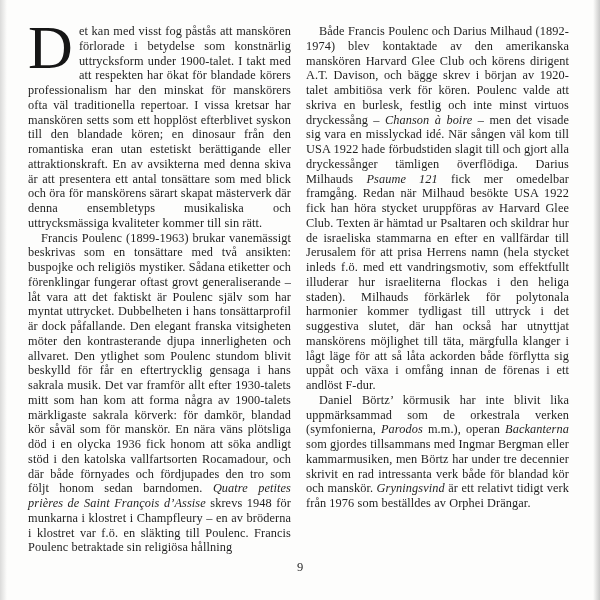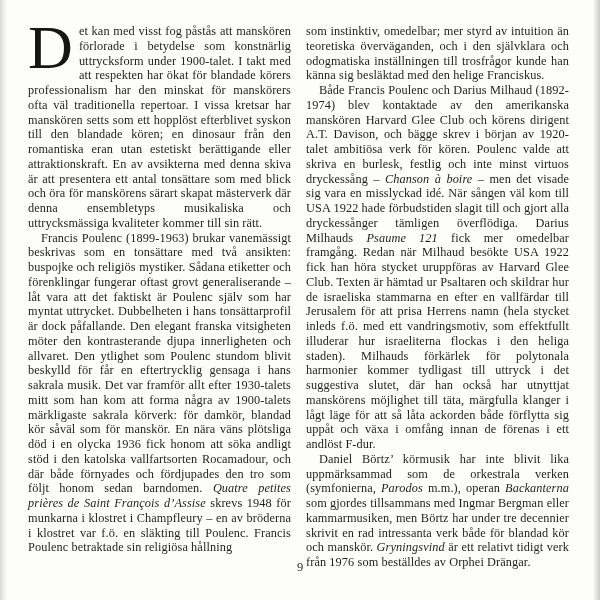--- a/index.html
+++ b/index.html
@@ -77,21 +77,20 @@
 
 <div class="columns">
 
   <div class="col">
     <p class="para"><span class="dropcap">D</span><span>et kan med visst fog påstås att manskören förlorade i betydelse som konstnärlig uttrycksform under 1900-talet. I takt med att respekten har ökat för blandade körers professionalism har den minskat för manskörers ofta väl traditionella repertoar. I vissa kretsar har manskören setts som ett hopplöst efterblivet syskon till den blandade kören; en dinosaur från den romantiska eran utan estetiskt berättigande eller attraktionskraft. En av avsikterna med denna skiva är att presentera ett antal tonsättare som med blick och öra för manskörens särart skapat mästerverk där denna ensembletyps musikaliska och uttrycksmässiga kvaliteter kommer till sin rätt.</span></p>
 
     <p class="para indent"><span class="b">Francis Poulenc</span><span> (1899-1963) brukar vanemässigt beskrivas som en tonsättare med två ansikten: buspojke och religiös mystiker. Sådana etiketter och förenklingar fungerar oftast grovt generaliserande – låt vara att det faktiskt är Poulenc själv som har myntat uttrycket. Dubbelheten i hans tonsättarprofil är dock påfallande. Den elegant franska vitsigheten möter den kontrasterande djupa innerligheten och allvaret. Den ytlighet som Poulenc stundom blivit beskylld för får en eftertrycklig gensaga i hans sakrala musik. Det var framför allt efter 1930-talets mitt som han kom att forma några av 1900-talets märkligaste sakrala körverk: för damkör, blandad kör såväl som för manskör. En nära väns plötsliga död i en olycka 1936 fick honom att söka andligt stöd i den katolska vallfartsorten Rocamadour, och där både förnyades och fördjupades den tro som följt honom sedan barndomen. </span><span class="b i">Quatre petites prières de Saint François d’Assise</span><span> skrevs 1948 för munkarna i klostret i Champfleury – en av bröderna i klostret var f.ö. en släkting till Poulenc. Francis Poulenc betraktade sin religiösa hållning</span></p>
   </div>
 
   <div class="col">
-    <p class="para"><span>som instinktiv, omedelbar; mer styrd av intuition än teoretiska överväganden, och i den självklara och odogmatiska inställningen till trosfrågor kunde han känna sig besläktad med den helige Franciskus.</span></p>
 
     <p class="para indent"><span>Både Francis Poulenc och </span><span class="b">Darius Milhaud</span><span> (1892-1974) blev kontaktade av den amerikanska manskören Harvard Glee Club och körens dirigent A.T. Davison, och bägge skrev i början av 1920-talet ambitiösa verk för kören. Poulenc valde att skriva en burlesk, festlig och inte minst virtuos dryckessång – </span><span class="i">Chanson à boire</span><span> – men det visade sig vara en misslyckad idé. När sången väl kom till USA 1922 hade förbudstiden slagit till och gjort alla dryckessånger tämligen överflödiga. Darius Milhauds </span><span class="b i">Psaume 121</span><span> fick mer omedelbar framgång. Redan när Milhaud besökte USA 1922 fick han höra stycket uruppföras av Harvard Glee Club. Texten är hämtad ur Psaltaren och skildrar hur de israeliska stammarna en efter en vallfärdar till Jerusalem för att prisa Herrens namn (hela stycket inleds f.ö. med ett vandringsmotiv, som effektfullt illuderar hur israeliterna flockas i den heliga staden). Milhauds förkärlek för polytonala harmonier kommer tydligast till uttryck i det suggestiva slutet, där han också har utnyttjat manskörens möjlighet till täta, märgfulla klanger i lågt läge för att så låta ackorden både förflytta sig uppåt och växa i omfång innan de förenas i ett andlöst F-dur.</span></p>
 
     <p class="para indent"><span class="b">Daniel Börtz</span><span>’ körmusik har inte blivit lika uppmärksammad som de orkestrala verken (symfonierna, </span><span class="i">Parodos</span><span> m.m.), operan </span><span class="i">Backanterna</span><span> som gjordes tillsammans med Ingmar Bergman eller kammarmusiken, men Börtz har under tre decennier skrivit en rad intressanta verk både för blandad kör och manskör. </span><span class="b i">Gryningsvind</span><span> är ett relativt tidigt verk från 1976 som beställdes av Orphei Drängar.</span></p>
   </div>
 
 </div>
 
 <div class="footer"><span>9</span></div>
 

